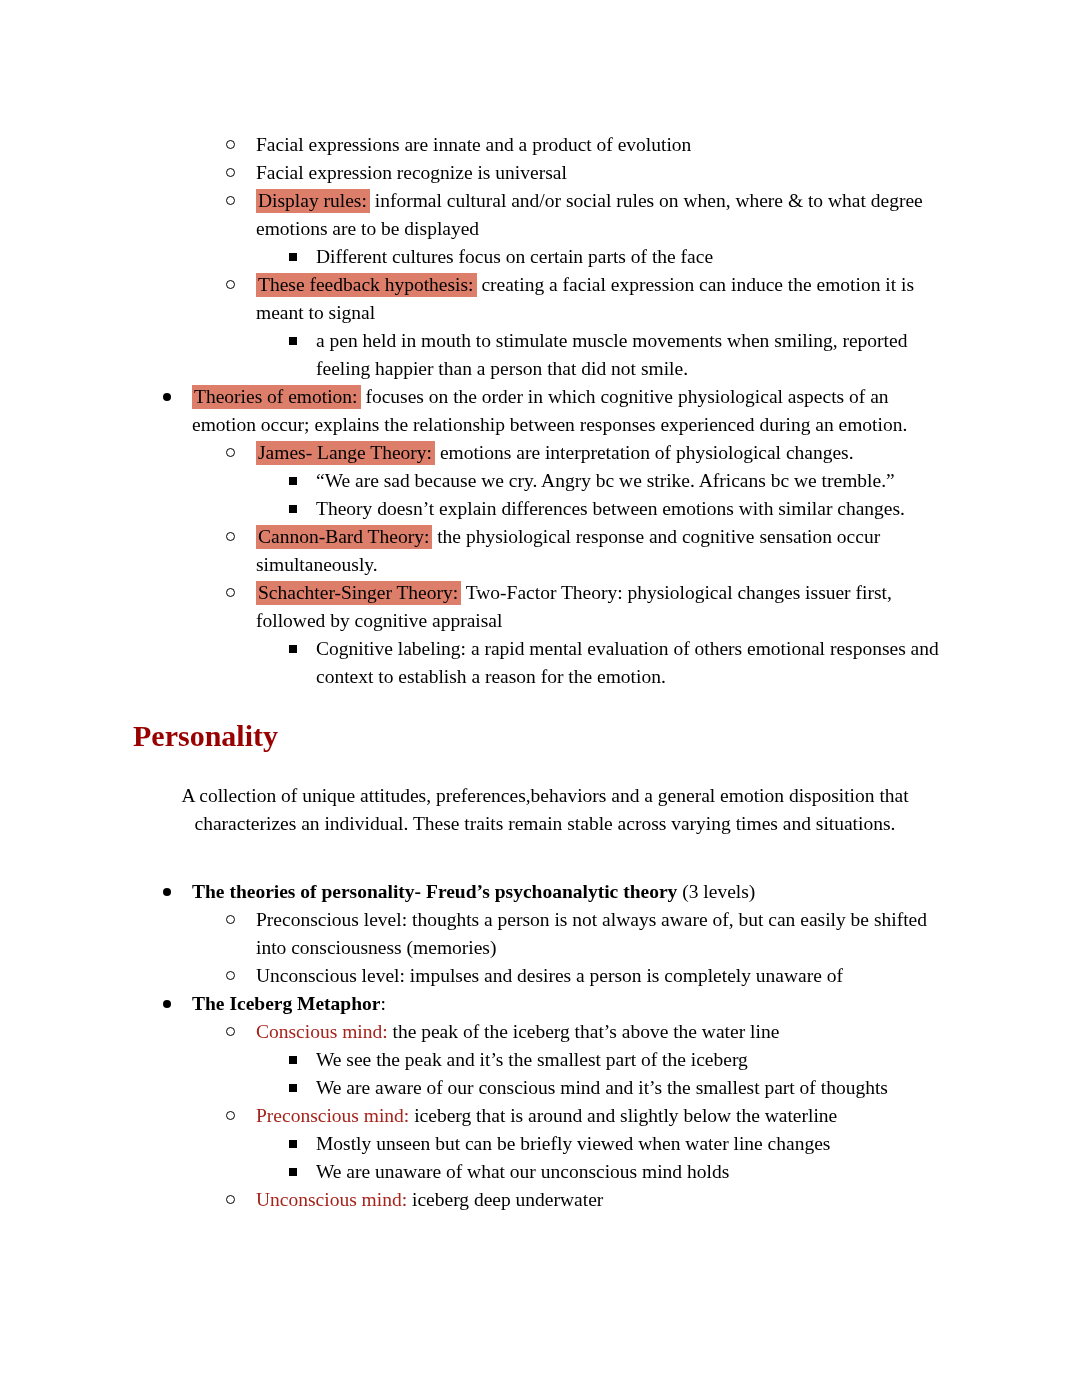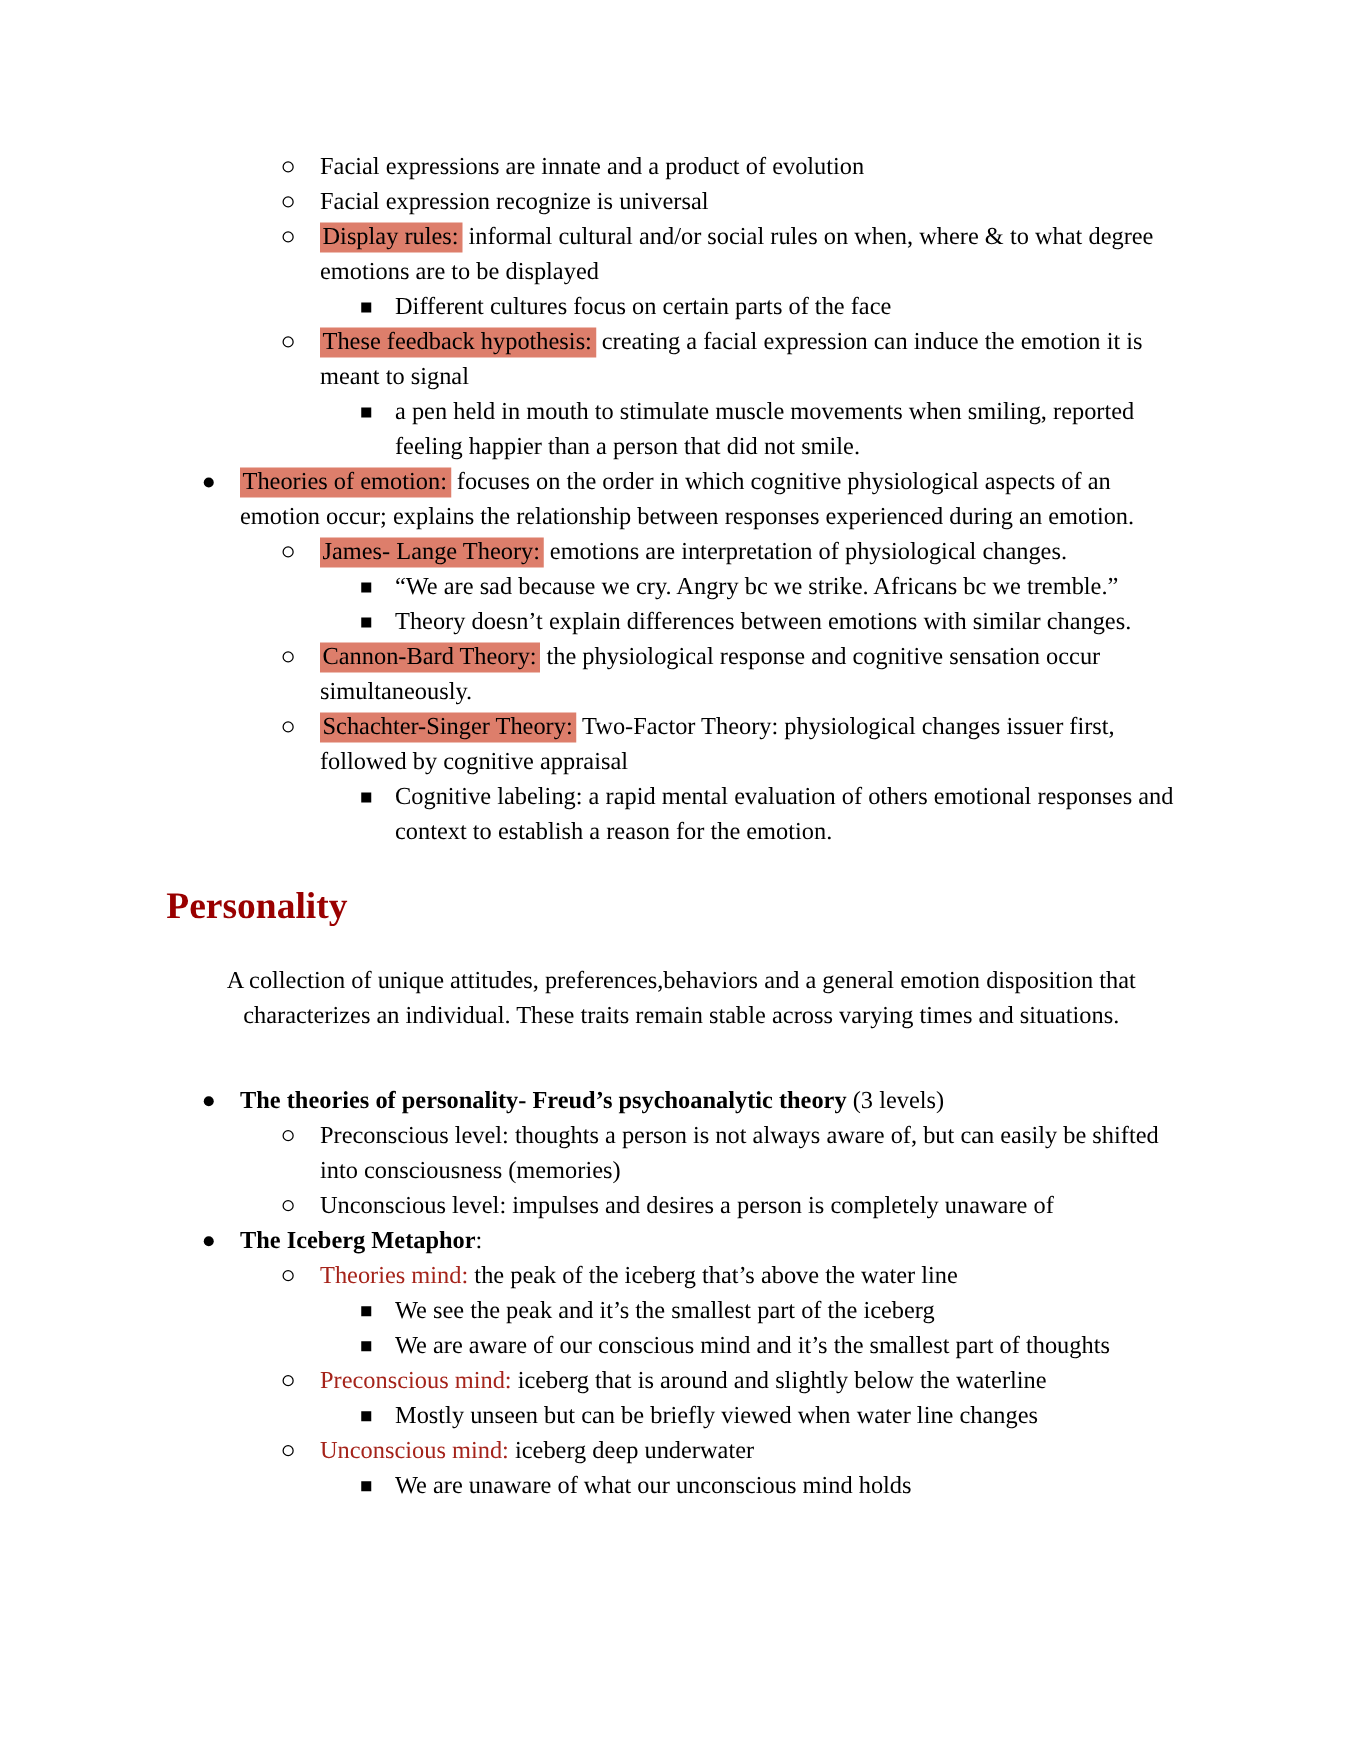--- a/index.html
+++ b/index.html
@@ -8,21 +8,21 @@
     width: 1080px;
     height: 1397px;
     background: var(--page-bg, #ffffff);
     font-family: "Liberation Serif", "DejaVu Serif", serif;
     color: var(--text-color, #000000);
     overflow: hidden;
   }
   .content {
     position: absolute;
     left: 133px;
-    top: 120px;
+    top: 131px;
     width: 824px;
     font-size: 19.5px;
     line-height: 28px;
   }
   .li { position: relative; }
   .li.l1 { padding-left: 59px; }
   .li.l2 { padding-left: 123px; }
   .li.l3 { padding-left: 183px; }
   .marker { position: absolute; display: block; }
   .l1 > .marker {
@@ -71,21 +71,21 @@
       <div class="li l3"><span class="marker"></span><span class="seg-plain">Theory doesn’t explain differences between emotions with similar changes.</span></div>
       <div class="li l2"><span class="marker"></span><span class="seg-highlight">Cannon-Bard Theory:</span><span class="seg-plain"> the physiological response and cognitive sensation occur simultaneously.</span></div>
       <div class="li l2"><span class="marker"></span><span class="seg-highlight">Schachter-Singer Theory:</span><span class="seg-plain"> Two-Factor Theory: physiological changes issuer first, followed by cognitive appraisal</span></div>
       <div class="li l3"><span class="marker"></span><span class="seg-plain">Cognitive labeling: a rapid mental evaluation of others emotional responses and context to establish a reason for the emotion.</span></div>
       <h2 class="heading"><span class="seg-plain">Personality</span></h2>
       <p class="para"><span class="seg-plain">A collection of unique attitudes, preferences,behaviors and a general emotion disposition that characterizes an individual. These traits remain stable across varying times and situations.</span></p>
       <div class="li l1"><span class="marker"></span><span class="seg-bold">The theories of personality- Freud’s psychoanalytic theory</span><span class="seg-plain"> (3 levels)</span></div>
       <div class="li l2"><span class="marker"></span><span class="seg-plain">Preconscious level: thoughts a person is not always aware of, but can easily be shifted into consciousness (memories)</span></div>
       <div class="li l2"><span class="marker"></span><span class="seg-plain">Unconscious level: impulses and desires a person is completely unaware of</span></div>
       <div class="li l1"><span class="marker"></span><span class="seg-bold">The Iceberg Metaphor</span><span class="seg-plain">:</span></div>
-      <div class="li l2"><span class="marker"></span><span class="seg-red">Theories mind:</span><span class="seg-plain"> the peak of the iceberg that’s above the water line</span></div>
+      <div class="li l2"><span class="marker"></span><span class="seg-red">Conscious mind:</span><span class="seg-plain"> the peak of the iceberg that’s above the water line</span></div>
       <div class="li l3"><span class="marker"></span><span class="seg-plain">We see the peak and it’s the smallest part of the iceberg</span></div>
       <div class="li l3"><span class="marker"></span><span class="seg-plain">We are aware of our conscious mind and it’s the smallest part of thoughts</span></div>
       <div class="li l2"><span class="marker"></span><span class="seg-red">Preconscious mind:</span><span class="seg-plain"> iceberg that is around and slightly below the waterline</span></div>
       <div class="li l3"><span class="marker"></span><span class="seg-plain">Mostly unseen but can be briefly viewed when water line changes</span></div>
+      <div class="li l3"><span class="marker"></span><span class="seg-plain">We are unaware of what our unconscious mind holds</span></div>
       <div class="li l2"><span class="marker"></span><span class="seg-red">Unconscious mind:</span><span class="seg-plain"> iceberg deep underwater</span></div>
-      <div class="li l3"><span class="marker"></span><span class="seg-plain">We are unaware of what our unconscious mind holds</span></div>
     </div>
 </div>
 
 </body></html>

